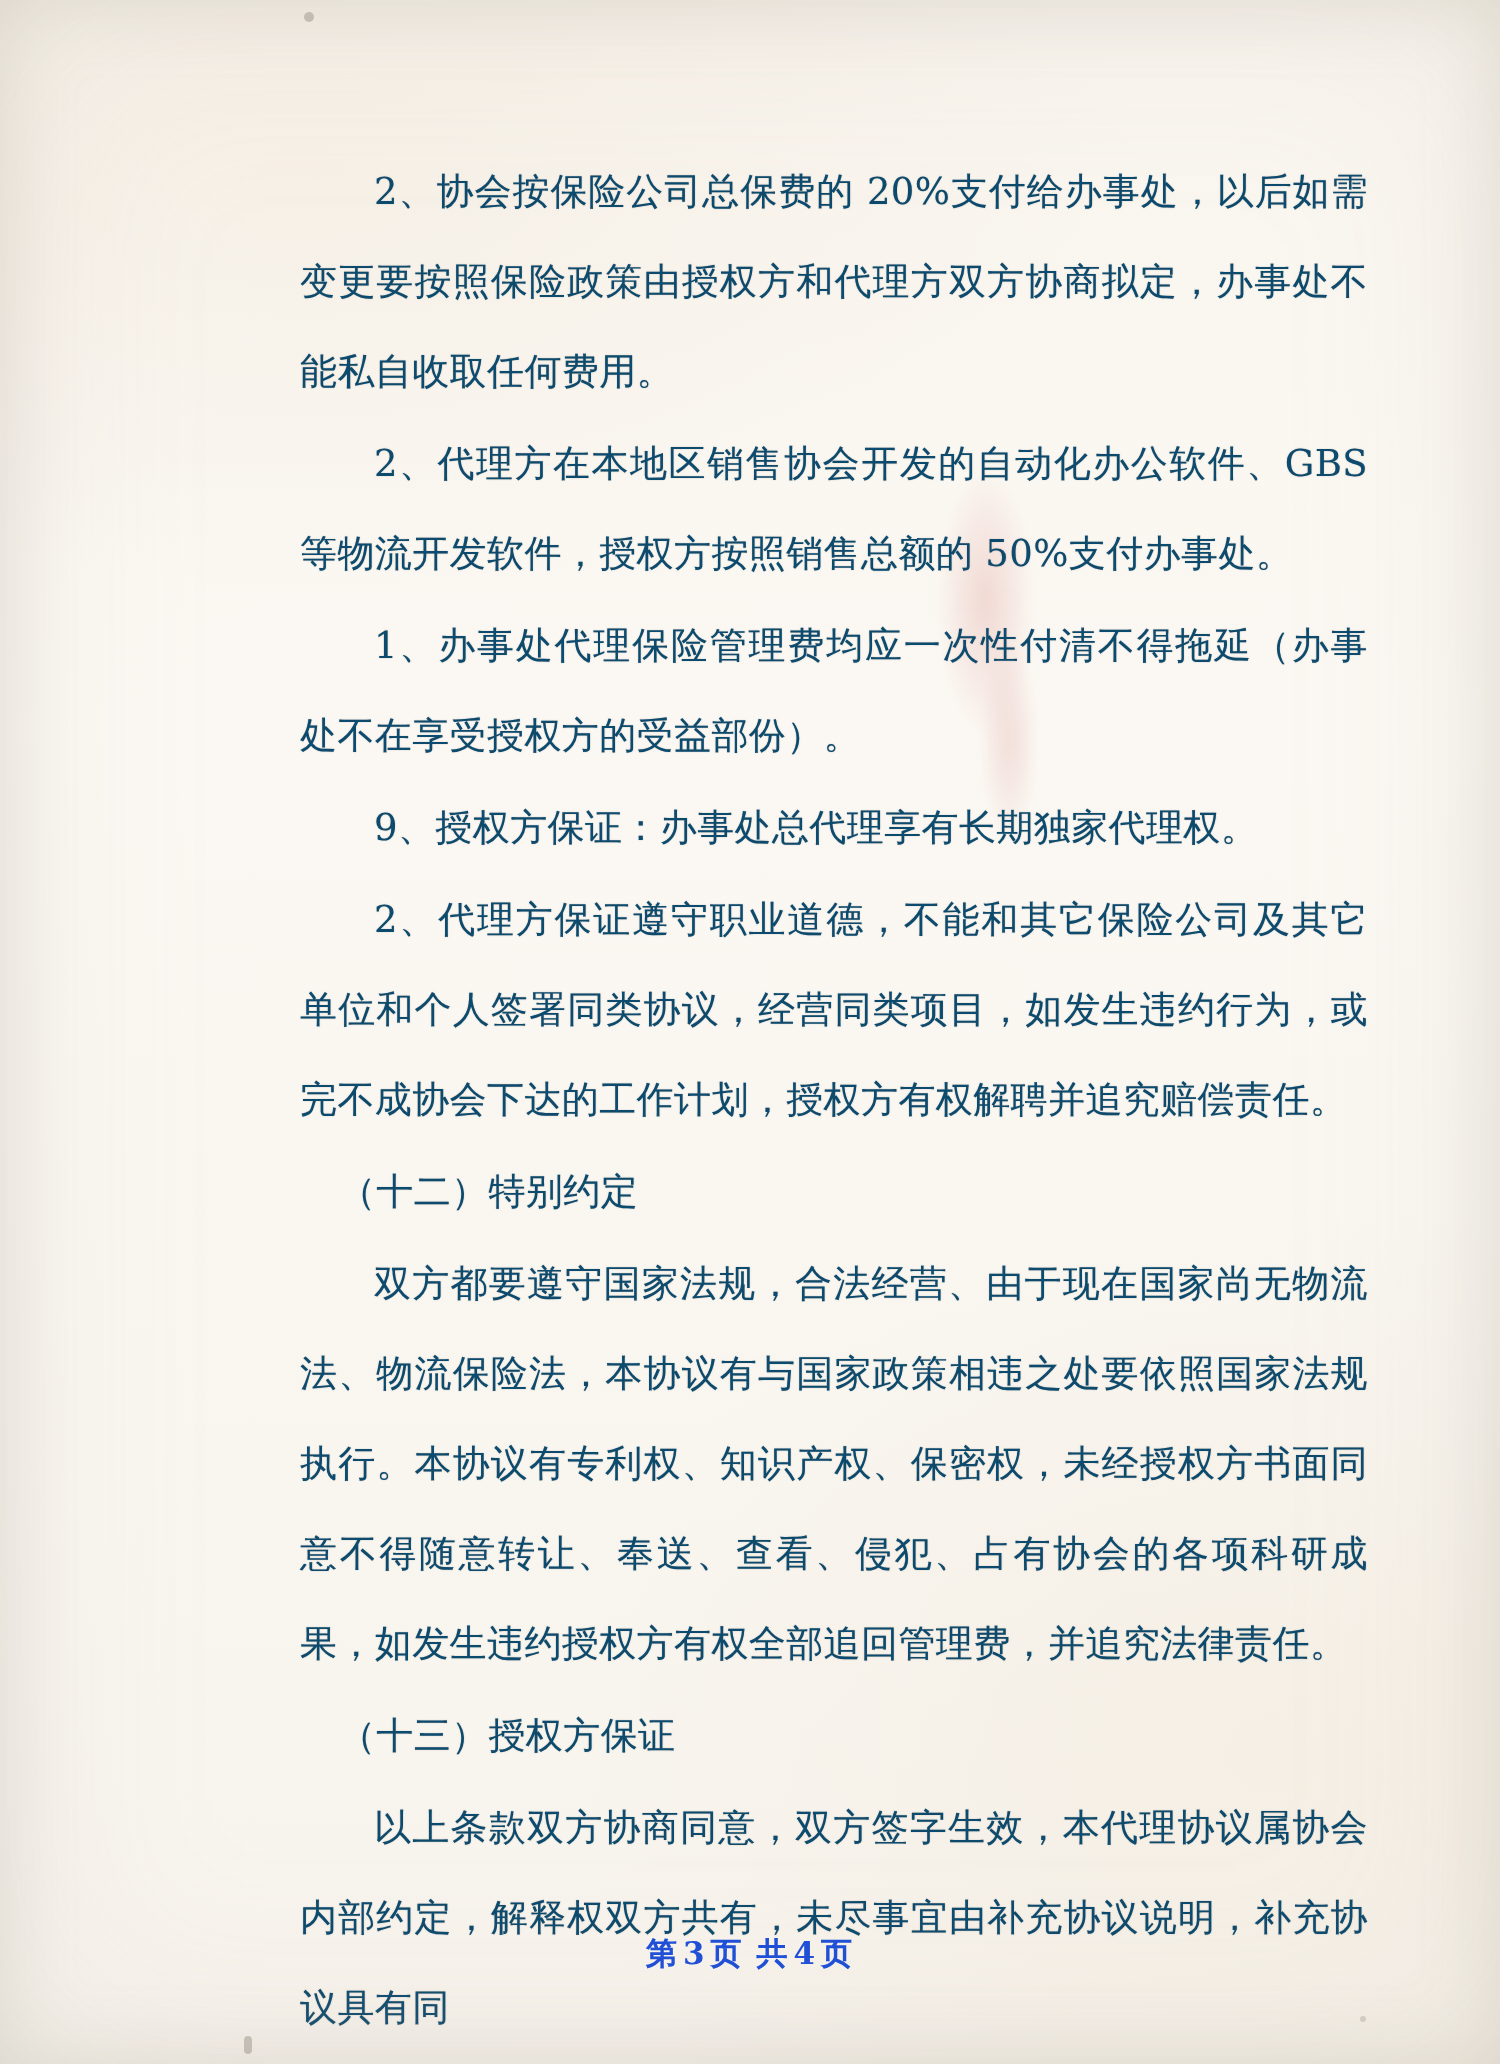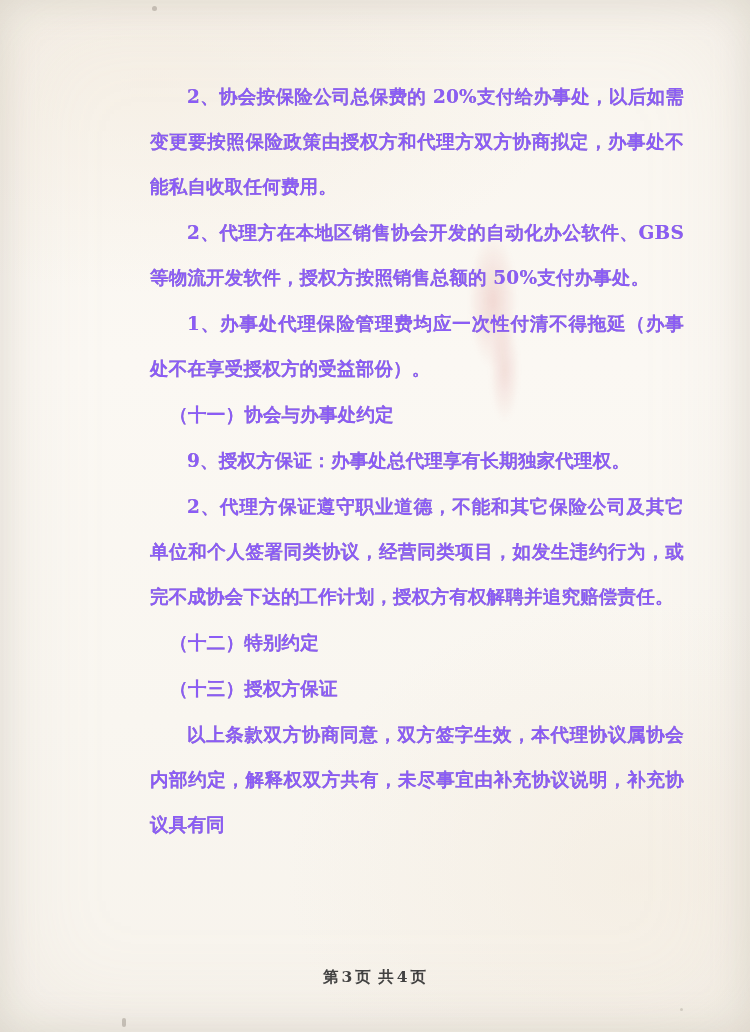--- a/index.html
+++ b/index.html
@@ -63,61 +63,61 @@
     font-size: 18.5px;
     line-height: 45px;
     color: #141414;
     letter-spacing: 0.2px;
   }
 
   p.para {
     margin: 0 0 1px 0;
     text-align: justify;
     text-justify: inter-ideograph;
-    font-weight: 700;
-    color: #8b5cf6;
+    font-weight: 400;
+    color: #0c4a6e;
     text-shadow: 0 0 0.6px rgba(20,20,20,0.35);
   }
   p.indent {
     text-indent: 2em;
   }
   p.heading {
     text-indent: 0;
     margin-left: 1.05em;
   }
 
   .footer {
     position: absolute;
     left: 0;
     right: 0;
     bottom: 44px;
     text-align: center;
     font-size: 15.5px;
     font-weight: 700;
-    color: #404040;
+    color: #1d4ed8;
     letter-spacing: 1px;
     font-family: "DejaVu Serif", serif;
   }
   .footer .num { padding: 0 2px; }
 </style>
 </head>
 <body>
 
 <div class="scan-tint"></div>
 <div class="stamp-smudge"></div>
 
 <div class="page">
   <div class="doc-body">
     <p class="para indent">2、协会按保险公司总保费的 20%支付给办事处，以后如需变更要按照保险政策由授权方和代理方双方协商拟定，办事处不能私自收取任何费用。</p>
     <p class="para indent">2、代理方在本地区销售协会开发的自动化办公软件、GBS 等物流开发软件，授权方按照销售总额的 50%支付办事处。</p>
     <p class="para indent">1、办事处代理保险管理费均应一次性付清不得拖延（办事处不在享受授权方的受益部份）。</p>
-    <p class="para heading">（十一）协会与办事处约定</p>
     <p class="para indent">9、授权方保证：办事处总代理享有长期独家代理权。</p>
     <p class="para indent">2、代理方保证遵守职业道德，不能和其它保险公司及其它单位和个人签署同类协议，经营同类项目，如发生违约行为，或完不成协会下达的工作计划，授权方有权解聘并追究赔偿责任。</p>
     <p class="para heading">（十二）特别约定</p>
+    <p class="para indent">双方都要遵守国家法规，合法经营、由于现在国家尚无物流法、物流保险法，本协议有与国家政策相违之处要依照国家法规执行。本协议有专利权、知识产权、保密权，未经授权方书面同意不得随意转让、奉送、查看、侵犯、占有协会的各项科研成果，如发生违约授权方有权全部追回管理费，并追究法律责任。</p>
     <p class="para heading">（十三）授权方保证</p>
     <p class="para indent">以上条款双方协商同意，双方签字生效，本代理协议属协会内部约定，解释权双方共有，未尽事宜由补充协议说明，补充协议具有同</p>
   </div>
 </div>
 
 <div class="footer">
   <span>第</span><span class="num">3</span><span>页 共</span><span class="num">4</span><span>页</span>
 </div>
 
 <div class="edge-shade"></div>

